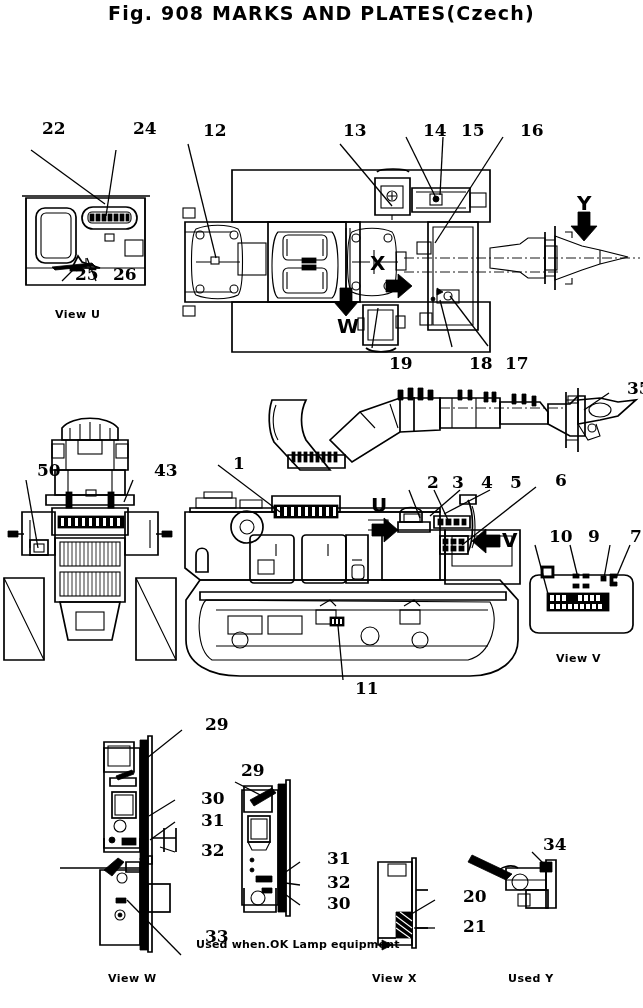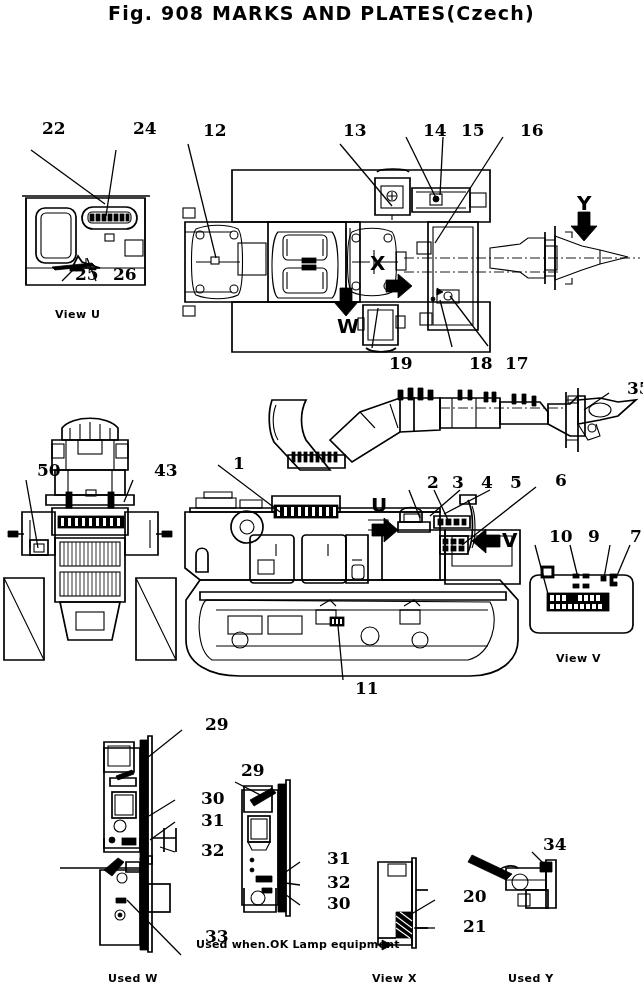--- a/index.html
+++ b/index.html
@@ -492,21 +492,21 @@
       <path class="lead" d="M175 822 L150 840"></path>
       <path class="lead" d="M175 852 L160 847"></path>
       <path class="lead" d="M181 955 L127 900"></path>
     </g>
   </svg>
   <div class="cal" style="left:180px;top:716px">29</div>
   <div class="cal" style="left:176px;top:790px">30</div>
   <div class="cal" style="left:176px;top:812px">31</div>
   <div class="cal" style="left:176px;top:842px">32</div>
   <div class="cal" style="left:180px;top:928px">33</div>
-  <div class="vlabel" style="left:108px;top:972px">Used  W</div>
+  <div class="vlabel" style="left:108px;top:972px">View  W</div>
 
   <svg width="643" height="1008">
     <g>
       <path class="f0h" d="M242 790 L242 905 L278 905 L278 790 Z"></path>
       <path class="fb" d="M278 784 L286 784 L286 912 L278 912 Z"></path>
       <path class="f0h" d="M286 780 L290 780 L290 916 L286 916 Z"></path>
       <path class="f0h" d="M244 786 L272 786 L272 812 L244 812 Z"></path>
       <path class="fb" d="M250 800 L272 788 L276 793 L254 806 Z"></path>
       <rect class="f0h" x="248" y="816" width="22" height="26"></rect>
       <rect class="f0" x="251" y="819" width="16" height="20"></rect>

